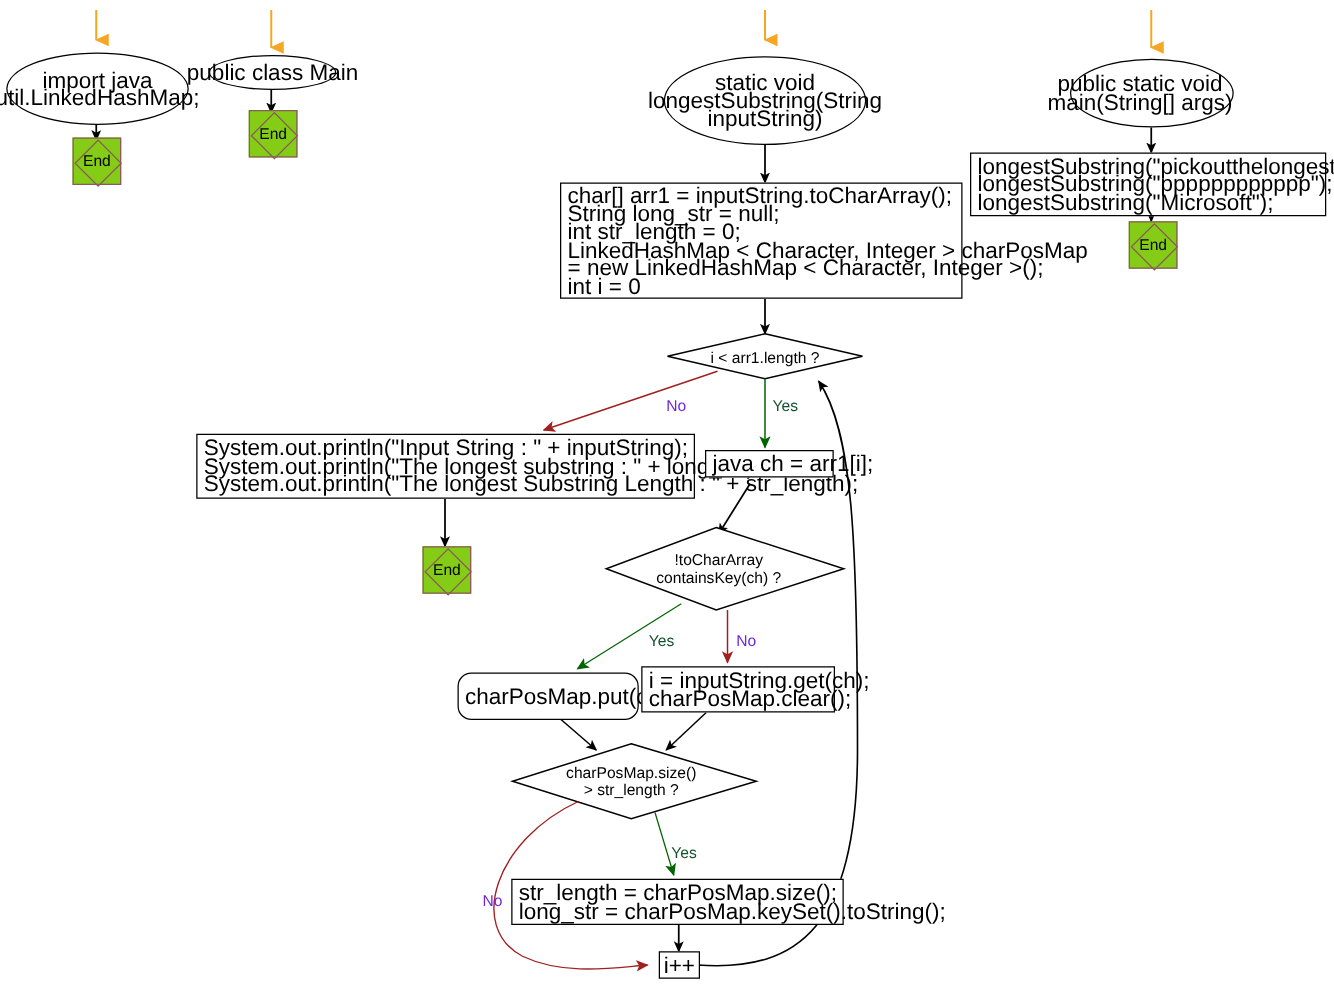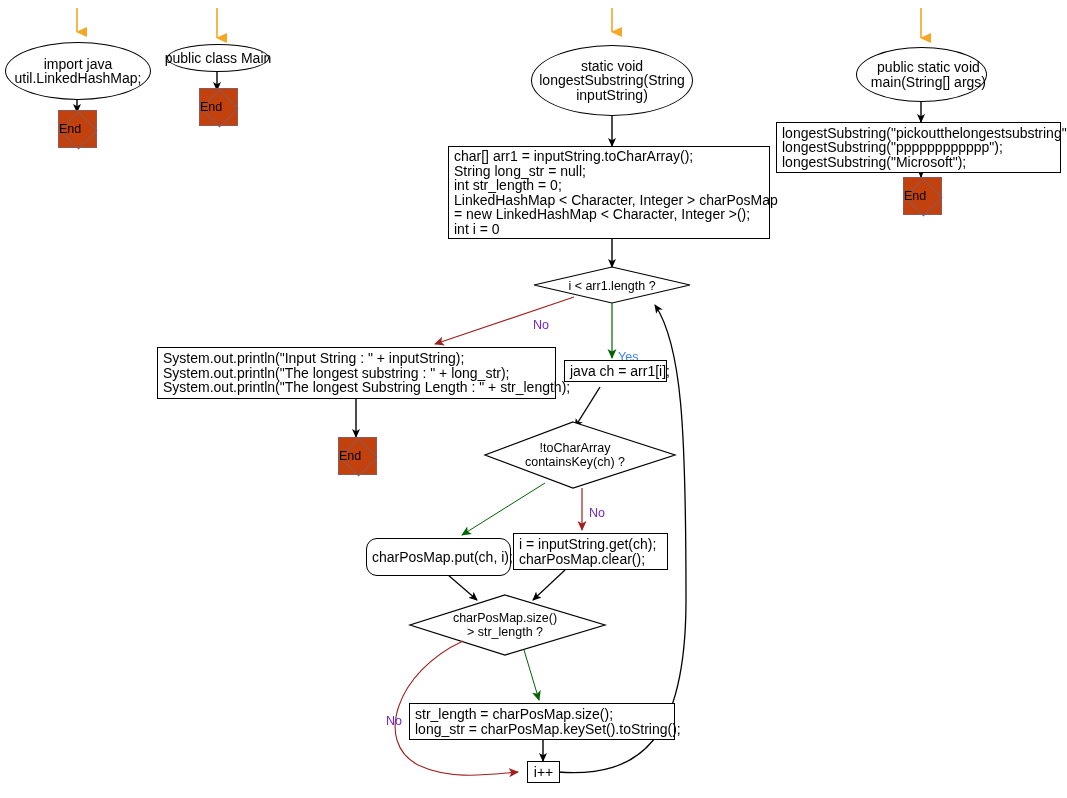--- a/index.html
+++ b/index.html
@@ -19,21 +19,21 @@
     position: absolute;
     left: 0;
     top: 0;
     width: 1067px;
     height: 798px;
   }
   .node {
     position: absolute;
     box-sizing: border-box;
     color: #000000;
-    font-size: 14px;
+    font-size: 18px;
     line-height: 14.5px;
     white-space: pre;
   }
   
   .ellipse {
     border: 1px solid #000000;
     border-radius: 50%;
     display: flex;
     align-items: center;
     justify-content: center;
@@ -50,24 +50,24 @@
   }
   .rect.left {
     justify-content: flex-start;
   }
   .rect.center {
     justify-content: center;
   }
   
   .endbox {
     border: 1px solid #8b5a5a;
-    background: #c2410c;
-    display: flex;
-    align-items: center;
-    justify-content: flex-start;
+    background: #84cc16;
+    display: flex;
+    align-items: center;
+    justify-content: center;
     position: absolute;
   }
   .endbox .diamond {
     position: absolute;
     left: 50%;
     top: 50%;
     width: 25px;
     height: 25px;
     margin-left: -12.5px;
     margin-top: -12.5px;
@@ -92,21 +92,21 @@
     font-size: 12.5px;
     line-height: 14.5px;
     color: #000000;
     white-space: pre;
   }
   .edge-label {
     position: absolute;
     font-size: 12.5px;
     white-space: pre;
   }
-  .edge-label.yes { color: #3b82f6; margin-top: 32px; }
+  .edge-label.yes { color: #14532d; }
   .edge-label.no  { color: #6d28d9; }
 </style>
 </head>
 <body>
 
 <div id="canvas">
 
   <svg id="svg-layer" viewBox="0 0 1067 798" xmlns="http://www.w3.org/2000/svg">
     <defs>
       <marker id="arrow-black" markerWidth="10" markerHeight="10" refX="8" refY="4" orient="auto" markerUnits="userSpaceOnUse">

